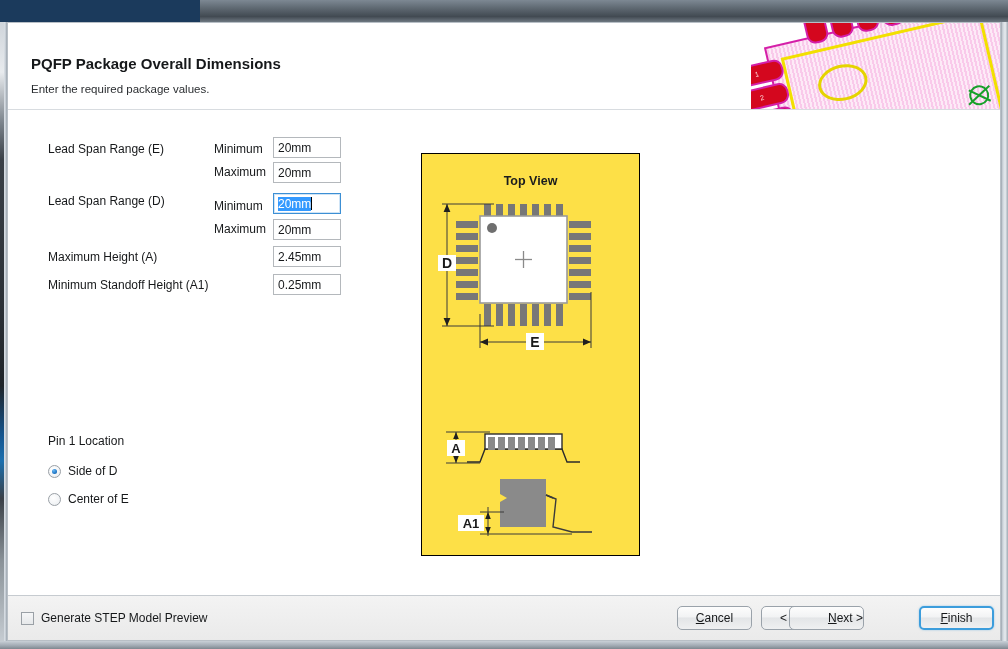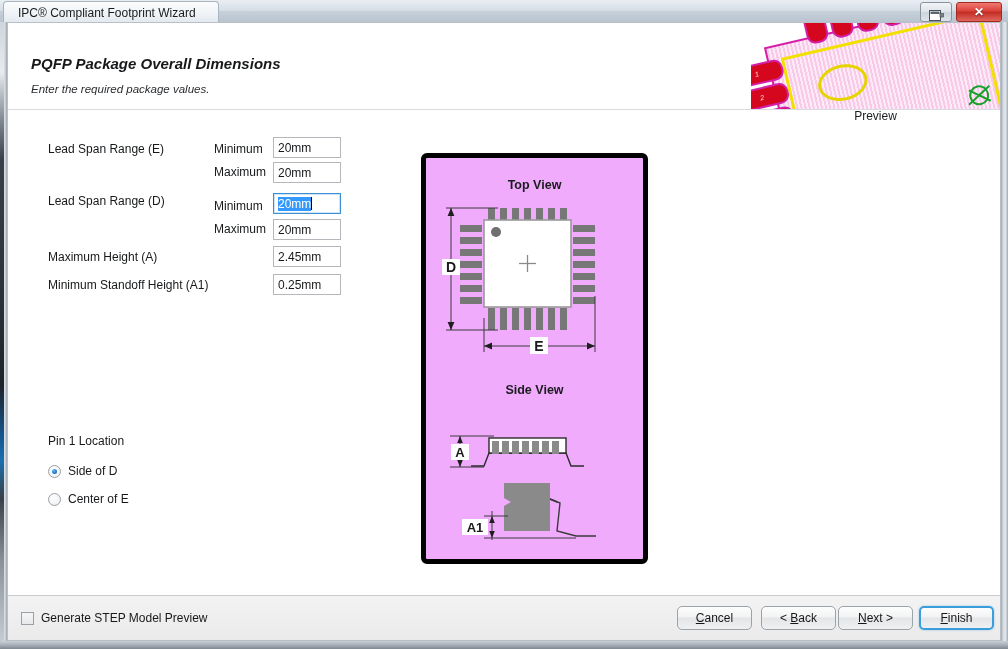--- a/index.html
+++ b/index.html
@@ -76,21 +76,20 @@
     box-sizing: border-box;
     overflow: hidden;
   }
 
   
   #header {
     position: absolute; left: 0; top: 0; width: 992px; height: 86px;
     background: #ffffff;
     border-bottom: 1px solid #d8dce0;
     overflow: hidden;
-    font-style: italic;
   }
   #page-title {
     position: absolute; left: 23px; top: 40px;
     font-size: 15px; font-weight: bold; color: #16181a;
     transform: translateY(-50%);
   }
   #page-subtitle {
     position: absolute; left: 23px; top: 66px;
     font-size: 11.5px; color: #2a2d30;
     transform: translateY(-50%);
@@ -185,23 +184,23 @@
   }
   .radio .dot {
     width: 5px; height: 5px; border-radius: 50%;
     background: radial-gradient(circle at 35% 30%, #63b6f5 0%, #1a6fbf 70%, #10538f 100%);
   }
 
   
   #diagram {
     position: absolute; left: 413px; top: 130px;
     width: 217px; height: 401px;
-    background: #f0abfc;
-    border: 5px solid #000000;
-    border-radius: 6px;
+    background: #fde047;
+    border: 1px solid #000000;
+    border-radius: 0;
   }
   .dg-title {
     position: absolute; width: 100%; text-align: center;
     font-size: 12.5px; font-weight: bold; color: #1a1c1e;
   }
 
   
   #preview-panel {
     position: absolute; left: 766px; top: 130px;
     width: 219px; height: 401px;
@@ -259,35 +258,20 @@
     box-shadow: 0 0 2px rgba(60,157,220,.5);
   }
   .btn u { text-decoration: underline; }
 </style>
 </head>
 <body>
 
 <div id="window">
 
   <div id="titlebar-dark"></div>
-  <div id="titlebar">
-    <div id="title-tab">IPC® Compliant Footprint Wizard</div>
-    <div class="winbtn" id="btn-restore">
-      <span class="restore-glyph">
-        <svg width="15" height="11" viewBox="0 0 15 11" aria-hidden="true">
-          <rect x="0.5" y="0.5" width="11" height="10" fill="#ffffff" stroke="#4a535b"></rect>
-          <rect x="1.5" y="1.5" width="9" height="2.5" fill="#5d666e"></rect>
-          <rect x="11" y="3.5" width="3.5" height="3.5" fill="#7b838b" stroke="#4a535b" stroke-width="0.7"></rect>
-        </svg>
-      </span>
-    </div>
-    <div class="winbtn" id="btn-close">
-      <span class="x">✕</span>
-    </div>
-  </div>
 
   <div id="frame-left"></div>
   <div id="frame-edge-dark"></div>
   <div id="frame-right"></div>
   <div id="frame-bottom"></div>
 
   <div id="client">
 
     <div id="header">
       <div id="page-title">PQFP Package Overall Dimensions</div>
@@ -313,21 +297,20 @@
             <svg width="30" height="30" viewBox="0 0 30 30">
               <circle cx="15" cy="15" r="9" fill="none" stroke="#18a02a" stroke-width="2"></circle>
               <line x1="3" y1="22" x2="27" y2="8" stroke="#18a02a" stroke-width="2"></line>
               <line x1="6" y1="8" x2="25" y2="23" stroke="#18a02a" stroke-width="2"></line>
             </svg>
           </span>
         </div>
       </div>
     </div>
 
-    <div id="preview-label">Preview</div>
 
     <div>
 
       <div class="field-label" style="left:40px; top:119px;">Lead Span Range (E)</div>
       <div class="minmax-label" style="left:206px; top:119px;">Minimum</div>
       <div class="txtbox" style="left:265px; top:114px;">
         <span>20mm</span>
       </div>
 
       <div class="minmax-label" style="left:206px; top:142px;">Maximum</div>
@@ -365,21 +348,20 @@
         </span>
       <span>Side of D</span>
     </div>
     <div class="radio-row" style="top:469px;justify-content:space-between;">
       <span class="radio"></span>
       <span>Center of E</span>
     </div>
 
     <div id="diagram">
       <div class="dg-title" style="top:20px;">Top View</div>
-      <div class="dg-title" style="top:225px;">Side View</div>
 
       <svg width="215" height="160" viewBox="0 0 215 160" style="position:absolute;left:0;top:38px;">
         <g fill="#777777">
 
           <rect x="62" y="12" width="7" height="22"></rect>
           <rect x="74" y="12" width="7" height="22"></rect>
           <rect x="86" y="12" width="7" height="22"></rect>
           <rect x="98" y="12" width="7" height="22"></rect>
           <rect x="110" y="12" width="7" height="22"></rect>
           <rect x="122" y="12" width="7" height="22"></rect>
@@ -475,21 +457,21 @@
         <span class="checkbox"></span>
         <span>Generate STEP Model Preview</span>
       </div>
 
       <div class="btn" style="left:669px;">
         <span><span></span><u>C</u><span>ancel</span></span>
       </div>
       <div class="btn" style="left:753px;">
         <span><span>&lt; </span><u>B</u><span>ack</span></span>
       </div>
-      <div class="btn" style="left:830px;">
+      <div class="btn" style="left:781px;justify-content:flex-end;">
         <span><span></span><u>N</u><span>ext &gt;</span></span>
       </div>
       <div class="btn default" style="left:911px;">
         <span><span></span><u>F</u><span>inish</span></span>
       </div>
     </div>
 
   </div>
 </div>
 

